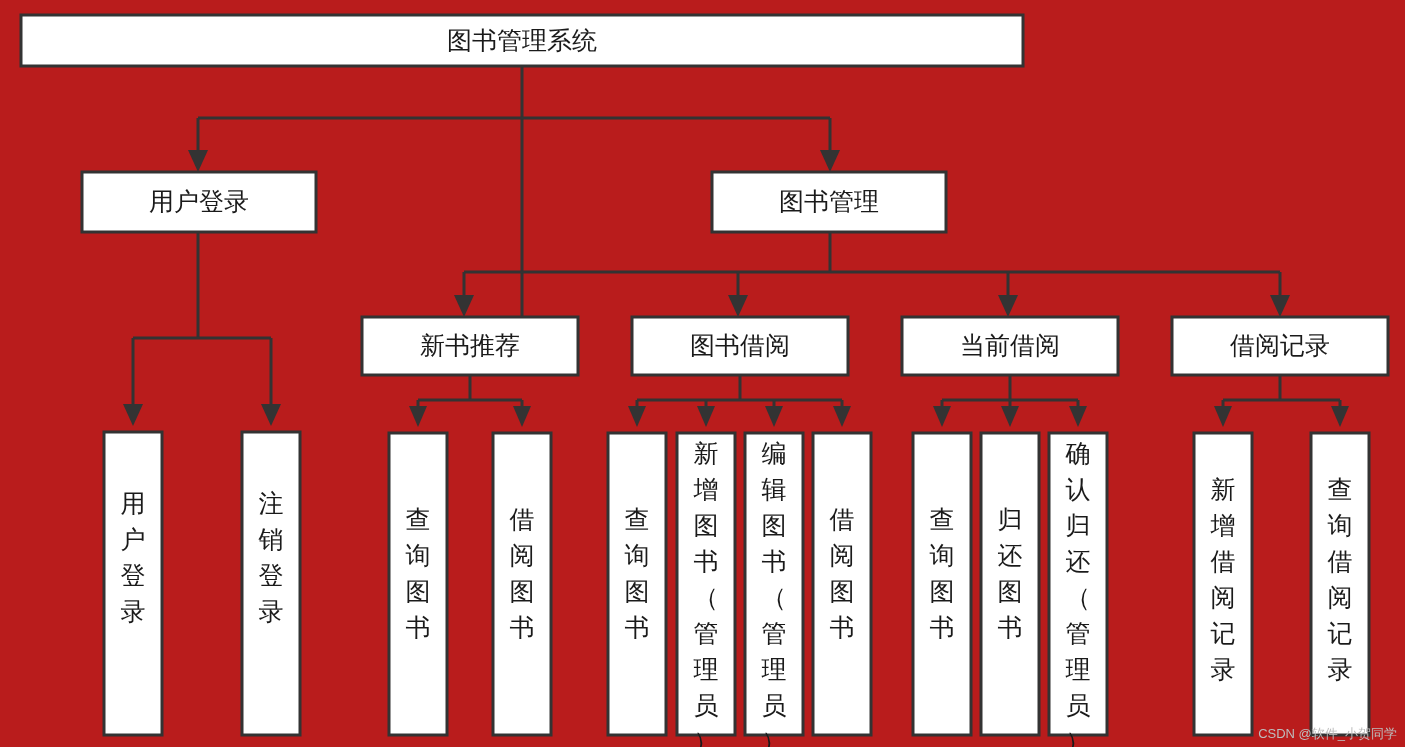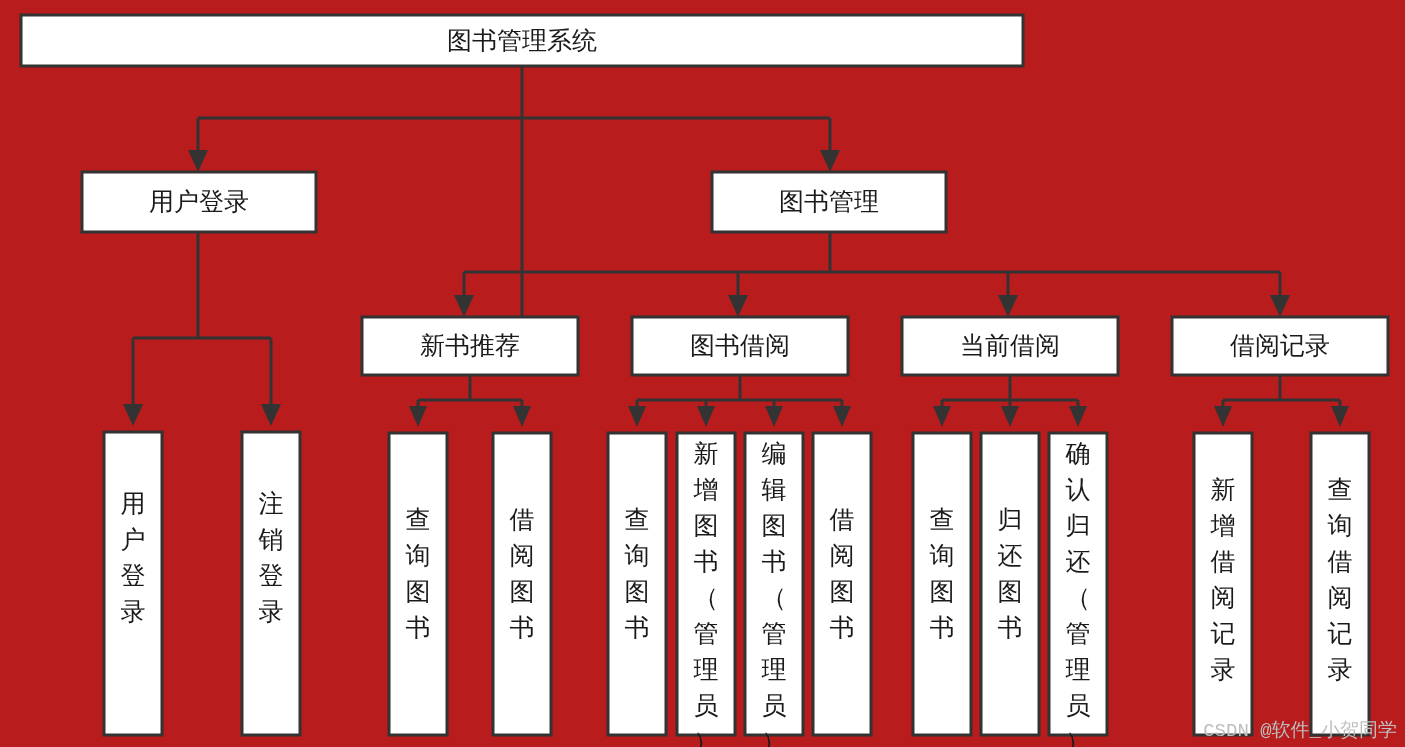--- a/index.html
+++ b/index.html
@@ -7,22 +7,22 @@
        font-family:"DejaVu Sans","Liberation Sans",sans-serif;}
   #stage{position:relative;width:1405px;height:747px;background:#b91c1c;}
   svg#chart{position:absolute;left:0;top:0;width:1405px;height:747px;}
   .node-rect{fill:#ffffff;stroke:#333333;stroke-width:3;}
   .node-label{fill:#1a1a1a;font-size:25px;font-family:"DejaVu Sans","Liberation Sans",sans-serif;
               text-anchor:middle;dominant-baseline:middle;}
   .node-label-v{fill:#1a1a1a;font-size:25px;font-family:"DejaVu Sans","Liberation Sans",sans-serif;
               text-anchor:middle;}
   .link{stroke:#333333;stroke-width:3;fill:none;}
   .arrowhead{fill:#333333;stroke:none;}
-  .watermark{position:absolute;right:8px;bottom:4px;color:#bdbdbd;font-size:19px;
-             font-family:Liberation Mono, monospace;white-space:nowrap;}
+  .watermark{position:absolute;right:8px;bottom:4px;color:#bdbdbd;font-size:13px;
+             font-family:Liberation Sans, sans-serif;white-space:nowrap;}
 </style>
 </head>
 <body>
 
 <div id="stage">
 
   <svg id="chart" viewBox="0 0 1405 747">
 
     <g>
 

